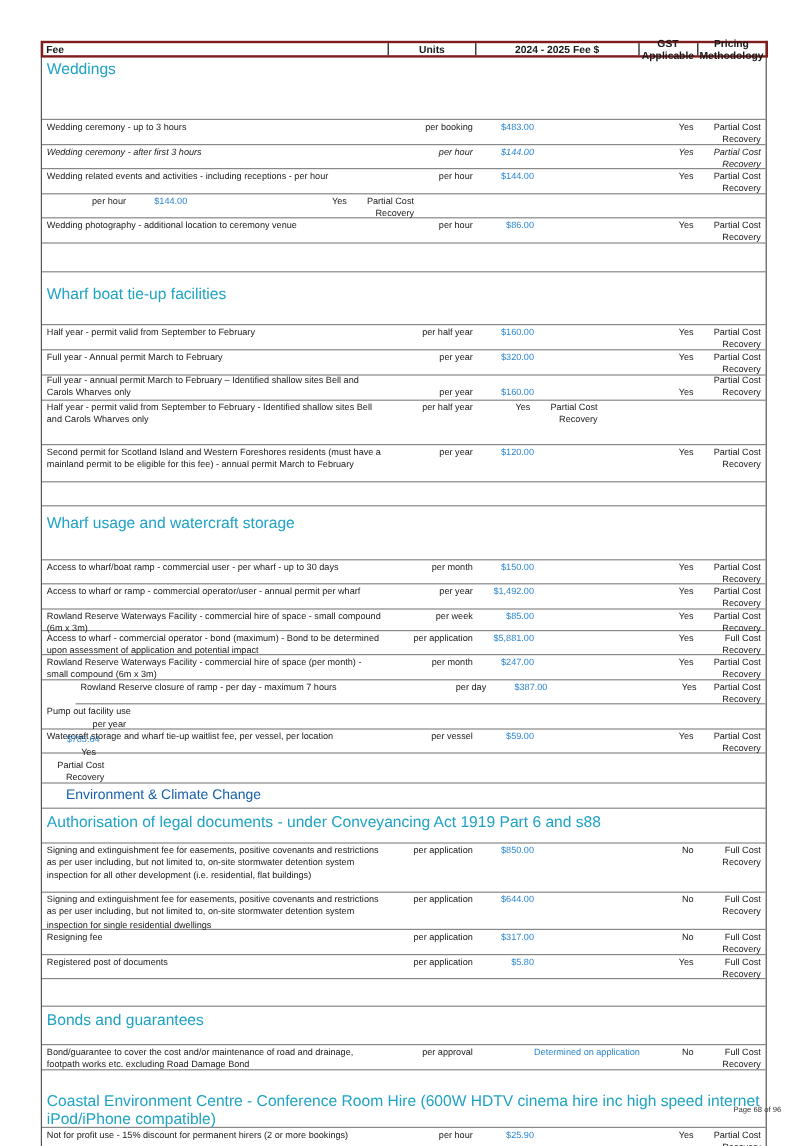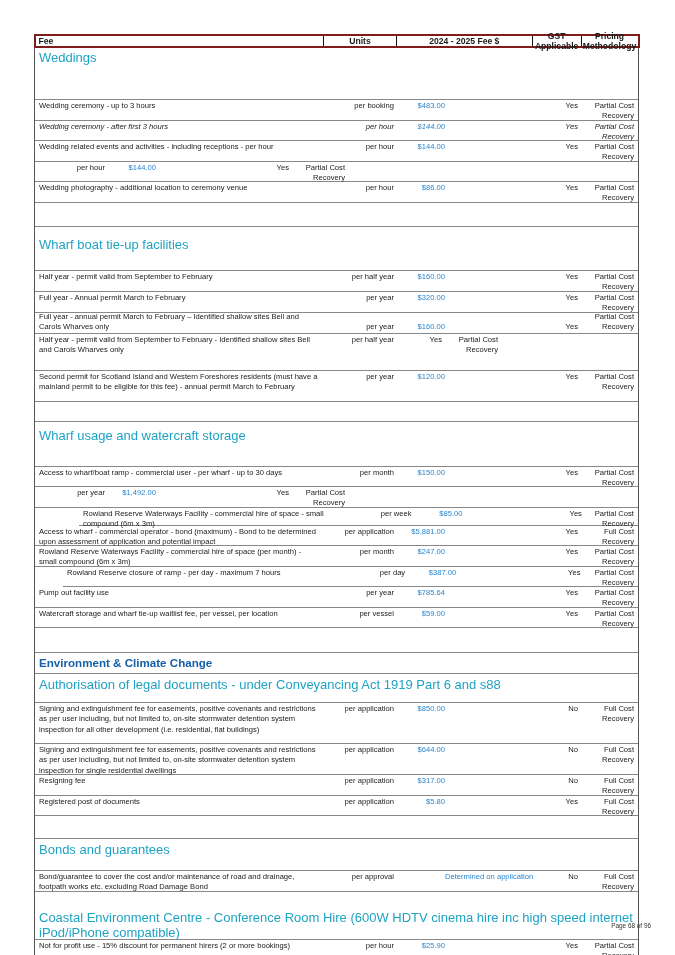--- a/index.html
+++ b/index.html
@@ -13,21 +13,21 @@
   .c-gst { width: 49px; }
   .c-method { width: 56px; }
   .hdr .c-fee { padding-left: 3px; border-right: 1px solid #111; }
   .hdr .c-units { justify-content: center; border-right: 1px solid #111; }
   .hdr .c-price { justify-content: center; border-right: 1px solid #111; }
   .hdr .c-gst { justify-content: center; text-align: center; border-right: 1px solid #111; }
   .hdr .c-method { justify-content: center; text-align: center; }
 
   .sec { border-bottom: 1px solid #888; box-sizing: border-box; position: relative; }
   .sec-title { color: #1fa3c4; font-weight: normal; font-size: 13px; position: absolute; left: 4px; }
-  .big-title { color: #1560a8; font-weight: bold; font-size: 11.6px; position: absolute; left: 4px; }
+  .big-title { color: #1560a8; font-weight: normal; font-size: 11.6px; position: absolute; left: 20px; }
   .spacer { border-bottom: 1px solid #888; box-sizing: border-box; }
 
   .row { display: flex; border-bottom: 1px solid #888; box-sizing: border-box; font-size: 7.6px; line-height: 10.3px; }
   .row > div { box-sizing: border-box; padding-top: 1px; }
   .row .c-fee { padding-left: 4px; padding-right: 4px; }
   .row .c-units { text-align: right; padding-right: 3px; white-space: nowrap; }
   .row .c-price { color: #2a86d0; }
   .row .c-price .amt { display: inline-block; width: 48px; text-align: right; }
   .row .c-price .det { display: inline-block; padding-left: 48px; width: 90px; }
   .row .c-gst { text-align: right; padding-right: 4px; }
@@ -134,26 +134,27 @@
   </div>
   <div>
       <div class="row" style="height: 20.5px;">
         <div class="c-fee">Access to wharf/boat ramp - commercial user - per wharf - up to 30 days</div>
         <div class="c-units">per month</div>
         <div class="c-price"><span class="amt">$150.00</span></div>
         <div class="c-gst">Yes</div>
         <div class="c-method">Partial Cost Recovery</div>
       </div>
       <div class="row" style="height: 20.5px;">
+        <div class="c-fee">Access to wharf or ramp - commercial operator/user - annual permit per wharf</div>
         <div class="c-units">per year</div>
         <div class="c-price"><span class="amt">$1,492.00</span></div>
         <div class="c-gst">Yes</div>
         <div class="c-method">Partial Cost Recovery</div>
       </div>
-      <div class="row" style="height: 18px; margin-left: 44px;">
+      <div class="row" style="height: 18px;">
         <div class="c-fee">Rowland Reserve Waterways Facility - commercial hire of space - small compound (6m x 3m)</div>
         <div class="c-units">per week</div>
         <div class="c-price"><span class="amt">$85.00</span></div>
         <div class="c-gst">Yes</div>
         <div class="c-method">Partial Cost Recovery</div>
       </div>
       <div class="row" style="height: 20.5px;">
         <div class="c-fee">Access to wharf - commercial operator - bond (maximum) - Bond to be determined upon assessment of application and potential impact</div>
         <div class="c-units">per application</div>
         <div class="c-price"><span class="amt">$5,881.00</span></div>
@@ -167,21 +168,21 @@
         <div class="c-gst">Yes</div>
         <div class="c-method">Partial Cost Recovery</div>
       </div>
       <div class="row" style="height: 20.5px; margin-left: 28px;">
         <div class="c-fee">Rowland Reserve closure of ramp - per day - maximum 7 hours</div>
         <div class="c-units">per day</div>
         <div class="c-price"><span class="amt">$387.00</span></div>
         <div class="c-gst">Yes</div>
         <div class="c-method">Partial Cost Recovery</div>
       </div>
-      <div class="row" style="height: 20.5px;">
+      <div class="row" style="height: 20.5px; flex-direction: column;">
         <div class="c-fee">Pump out facility use</div>
         <div class="c-units">per year</div>
         <div class="c-price"><span class="amt">$785.64</span></div>
         <div class="c-gst">Yes</div>
         <div class="c-method">Partial Cost Recovery</div>
       </div>
       <div class="row" style="height: 20.5px;">
         <div class="c-fee">Watercraft storage and wharf tie-up waitlist fee, per vessel, per location</div>
         <div class="c-units">per vessel</div>
         <div class="c-price"><span class="amt">$59.00</span></div>

